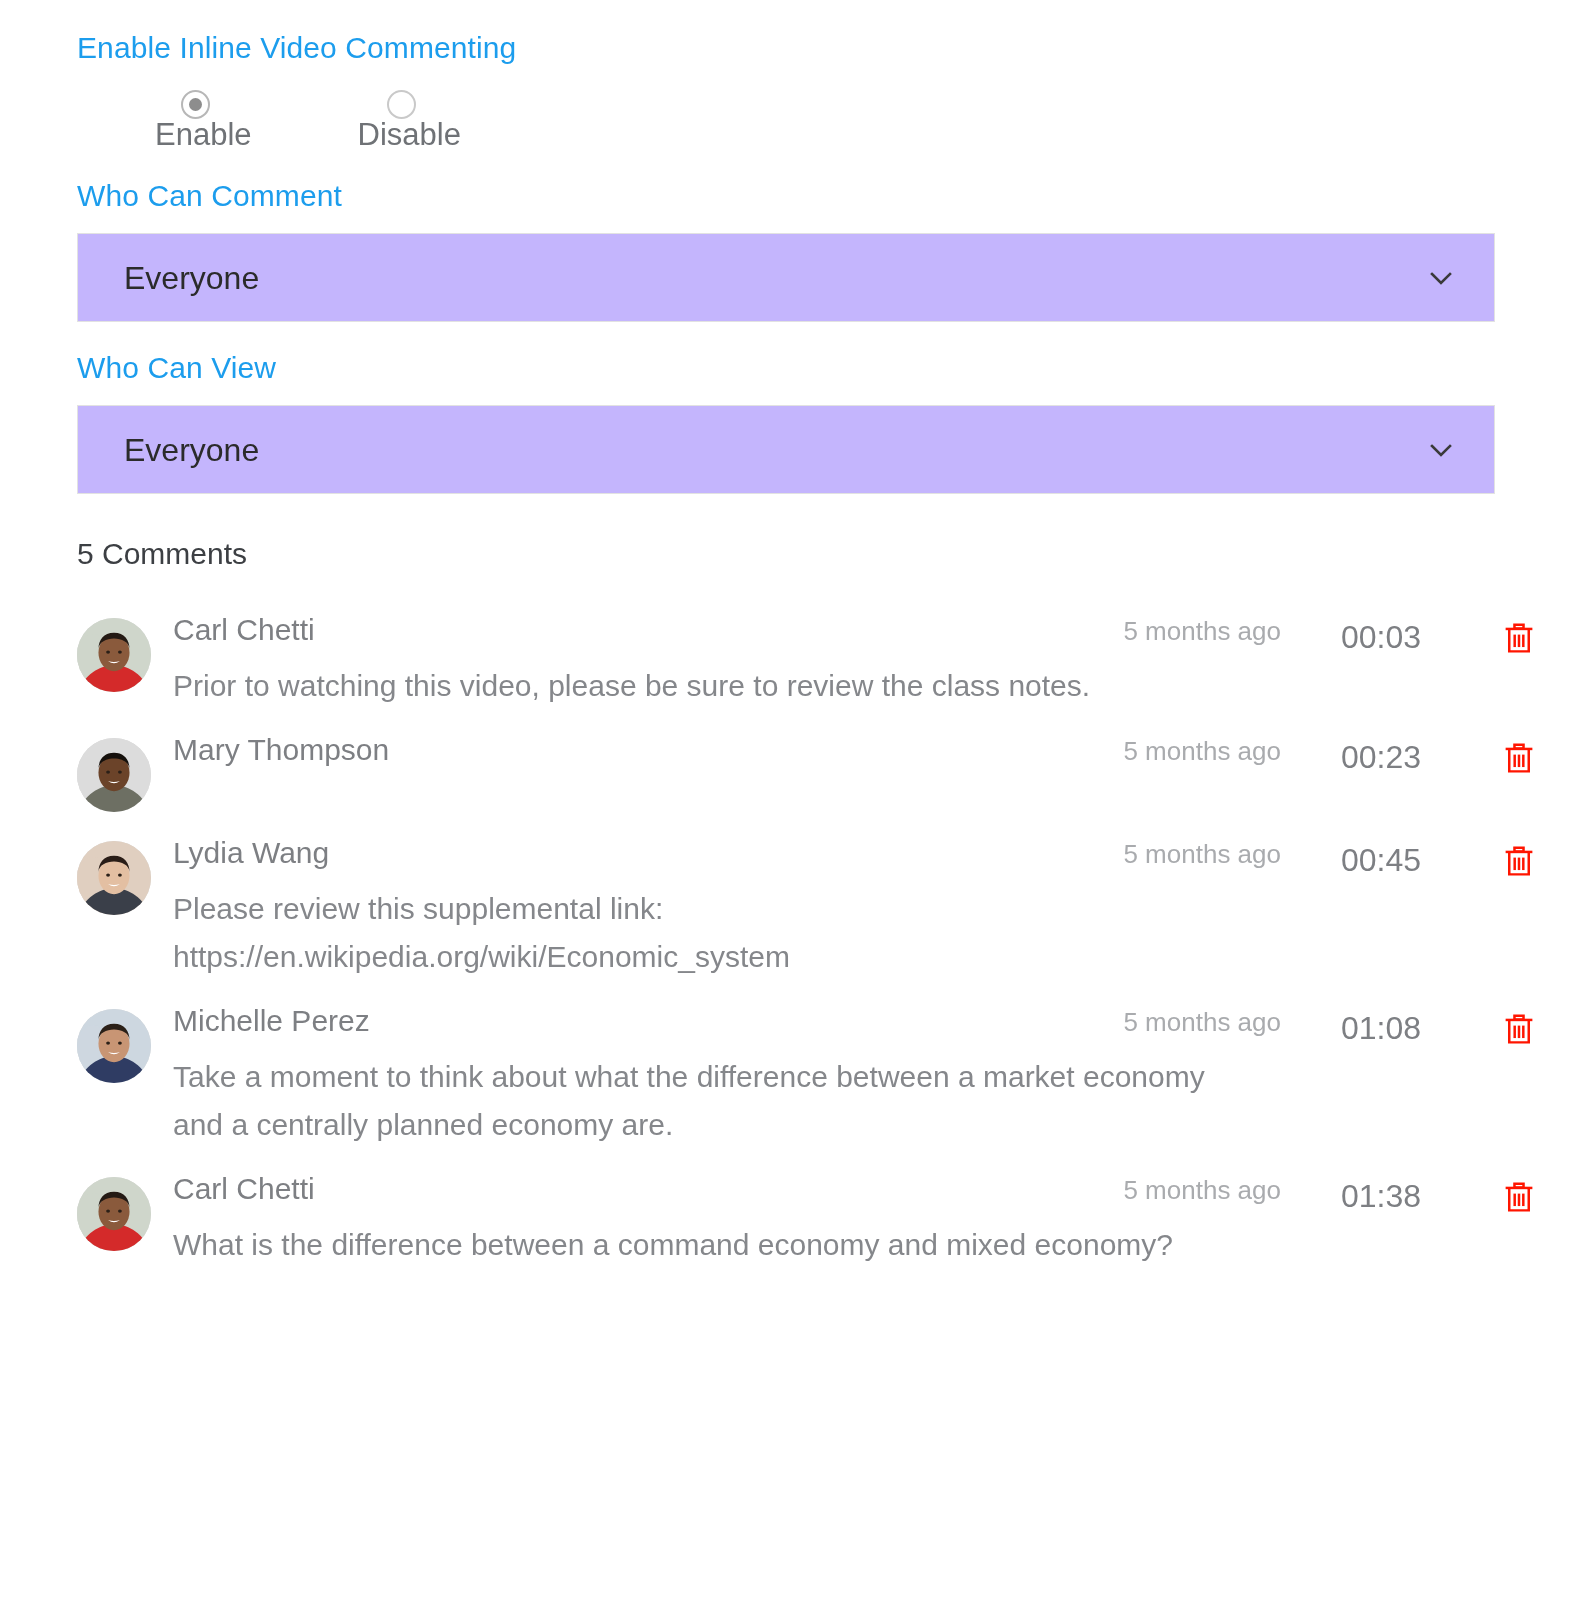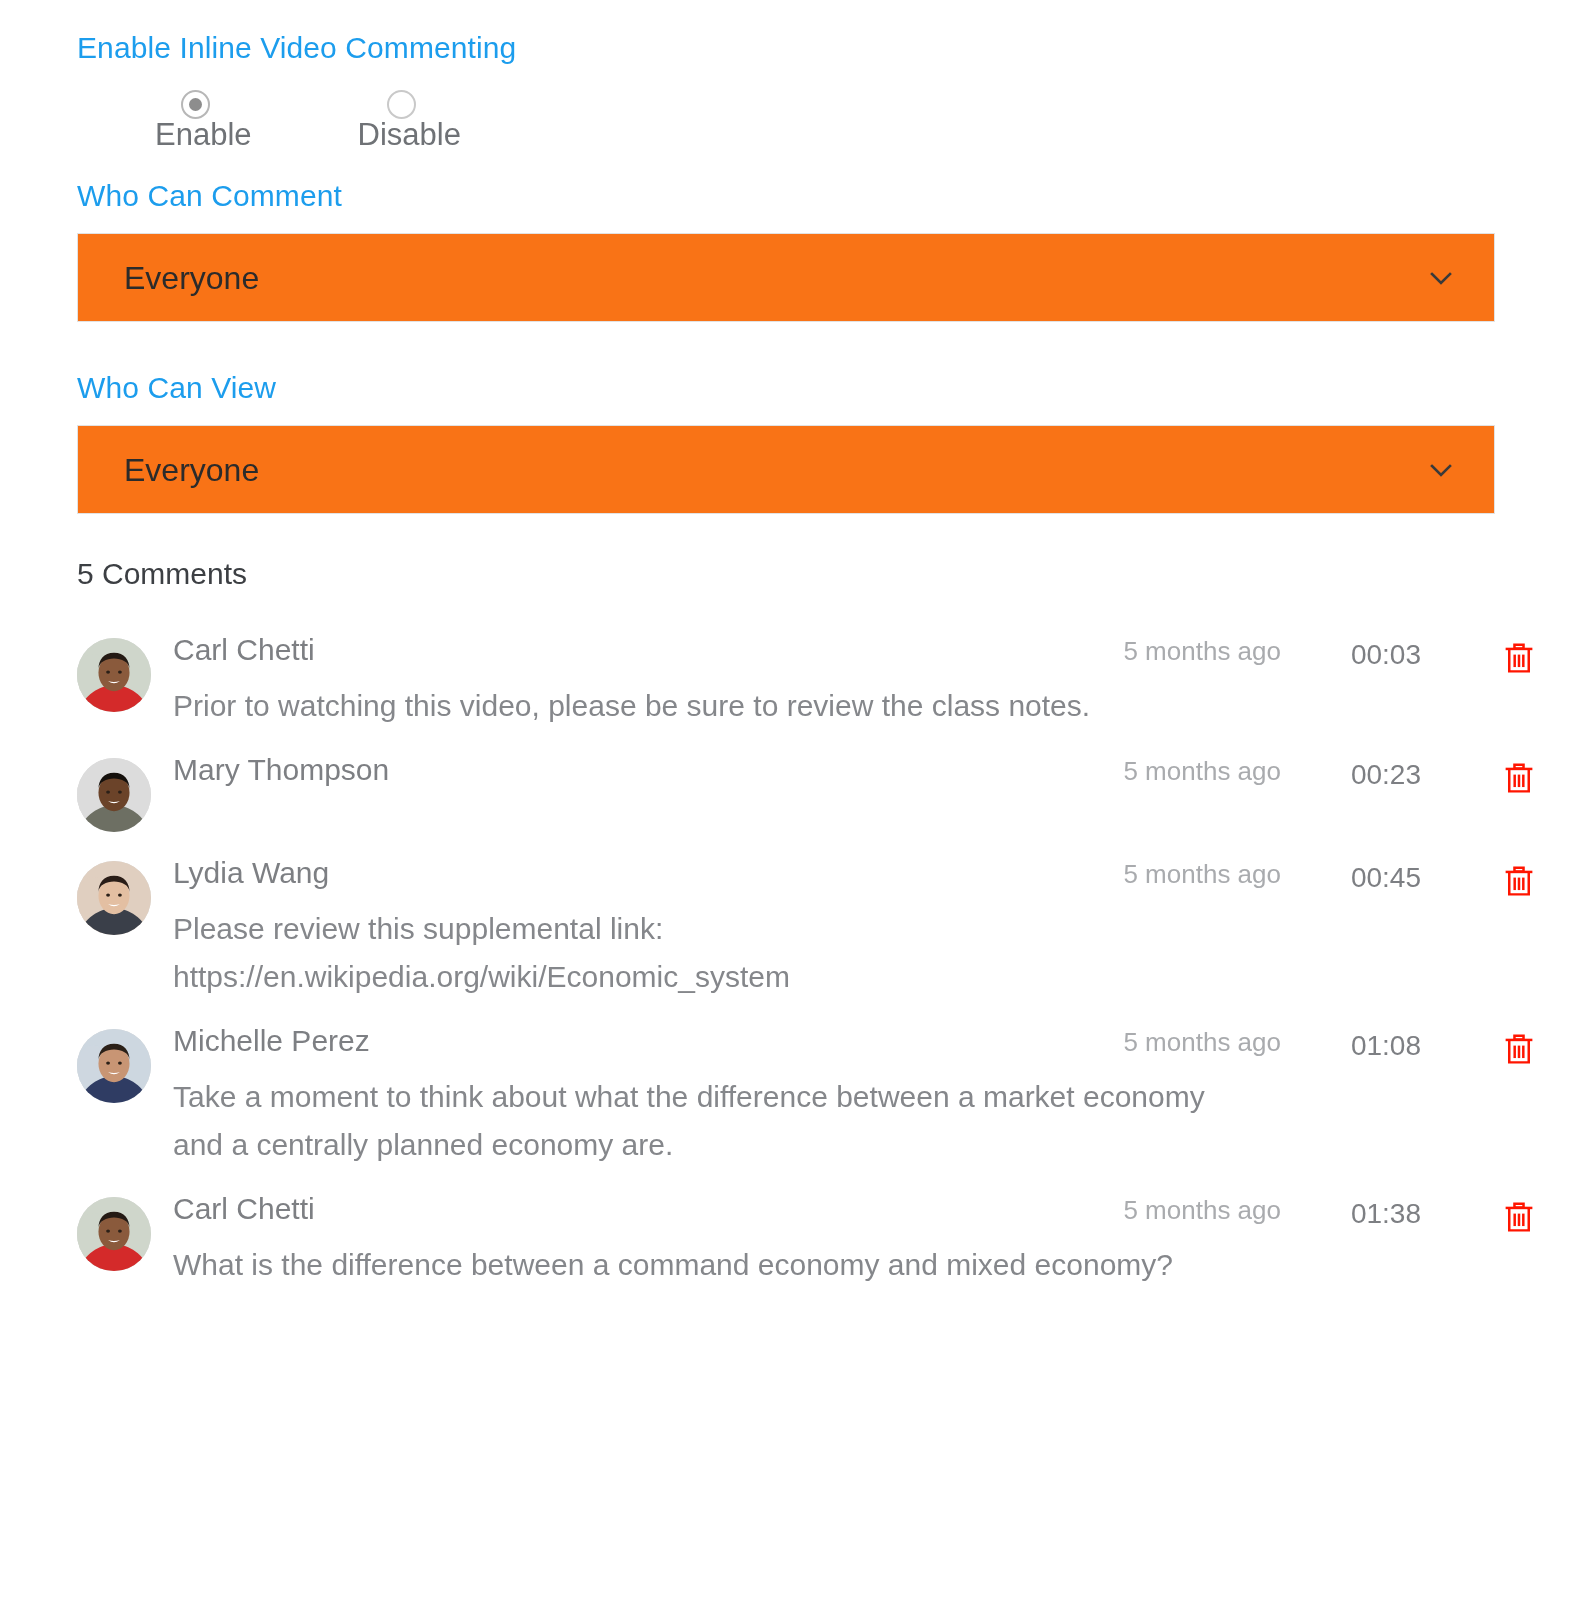--- a/index.html
+++ b/index.html
@@ -71,27 +71,27 @@
   }
   .radio-label {
     margin-left: 16px;
     font-size: 31px;
     color: #6f7276;
     line-height: 1;
   }
 
   
   .field-block { margin-top: 28px; }
-  .field-block.view-block { margin-top: 48px; }
+  .field-block.view-block { margin-top: 28px; }
 
   .select-box {
     margin-top: 19px;
     height: 89px;
     border: 1px solid #e2e2e2;
-    background: #f97316;
+    background: #c4b5fd;
     display: flex;
     align-items: center;
     justify-content: space-between;
     padding: 0 28px 0 46px;
     box-sizing: border-box;
     width: 1418px;
     cursor: pointer;
     text-align: right;
   }
   .select-value {
@@ -168,21 +168,21 @@
     word-wrap: break-word;
   }
 
   .comment-meta {
     display: flex;
     align-items: flex-start;
     flex: none;
     padding-top: 6px;
   }
   .stamp {
-    font-size: 28px;
+    font-size: 32px;
     color: #7d7f83;
     width: 120px;
     text-align: right;
     line-height: 1;
     white-space: nowrap;
   }
   .trash-btn {
     width: 40px;
     margin-left: 78px;
     display: flex;

